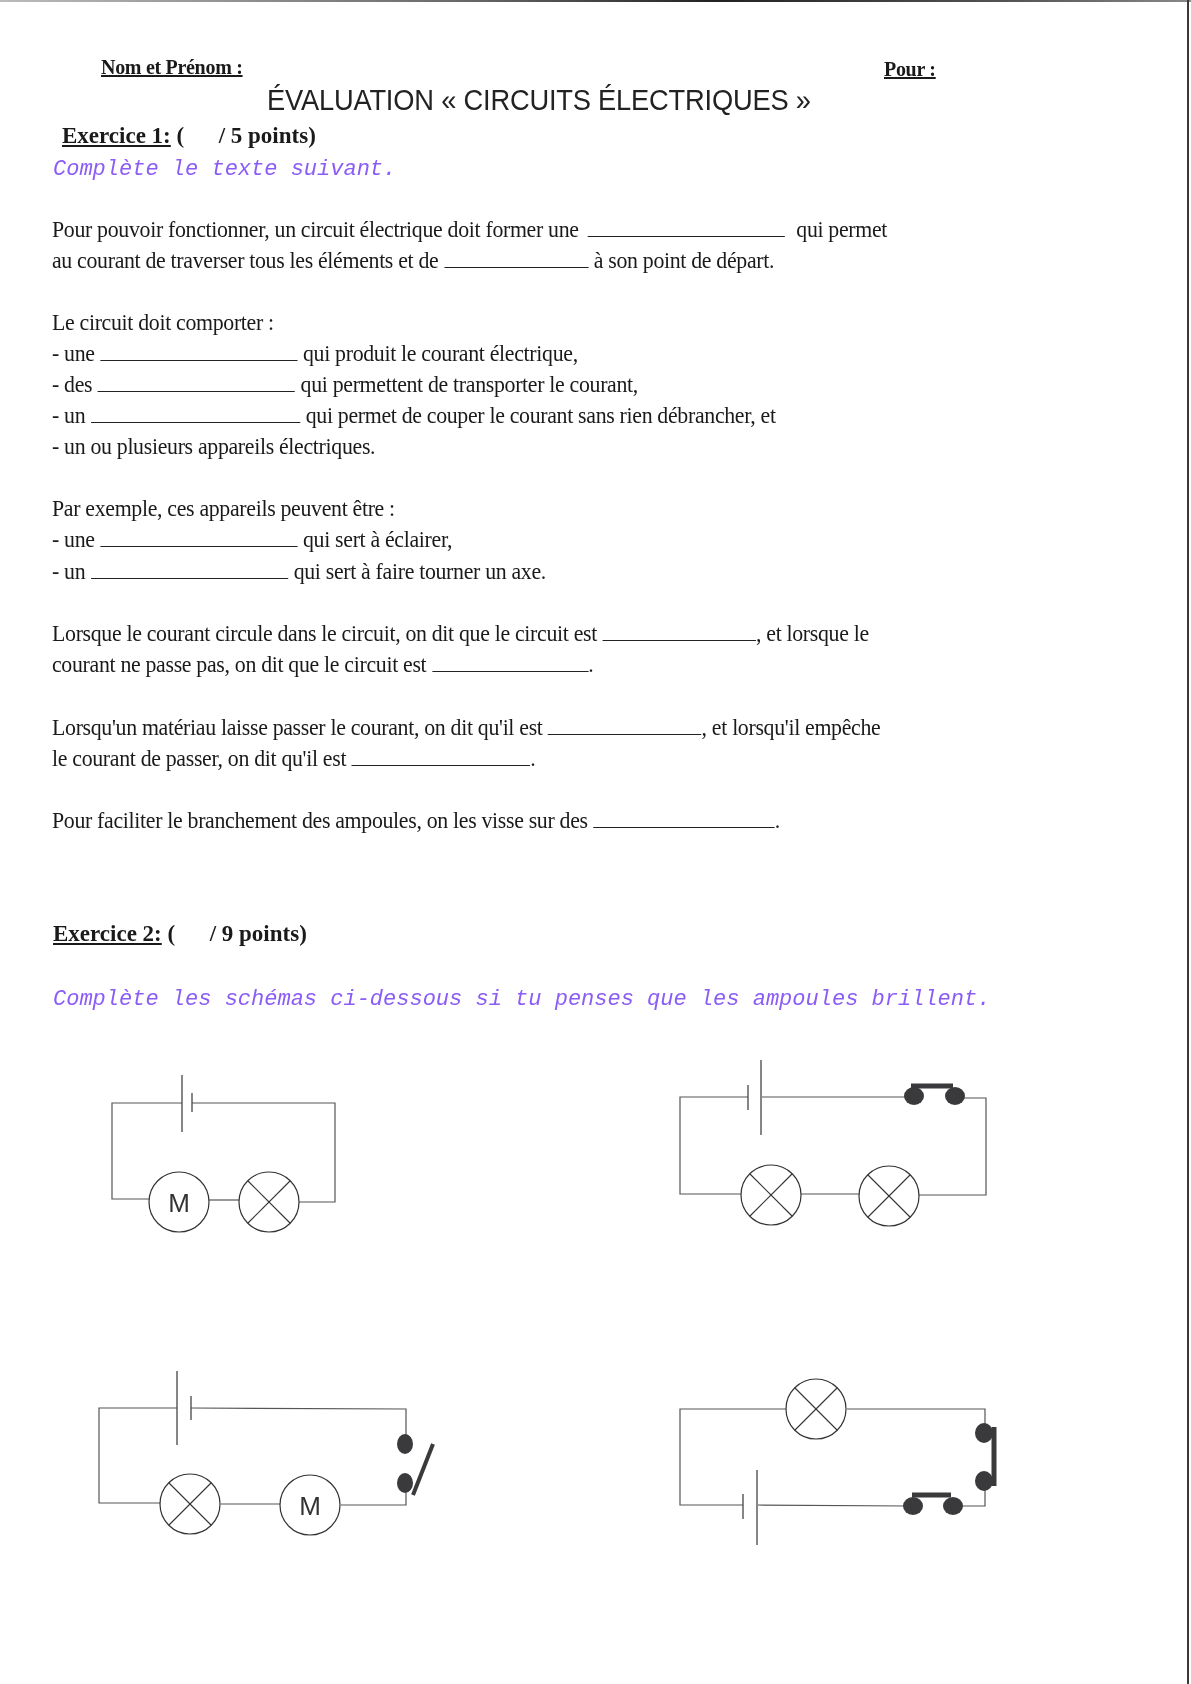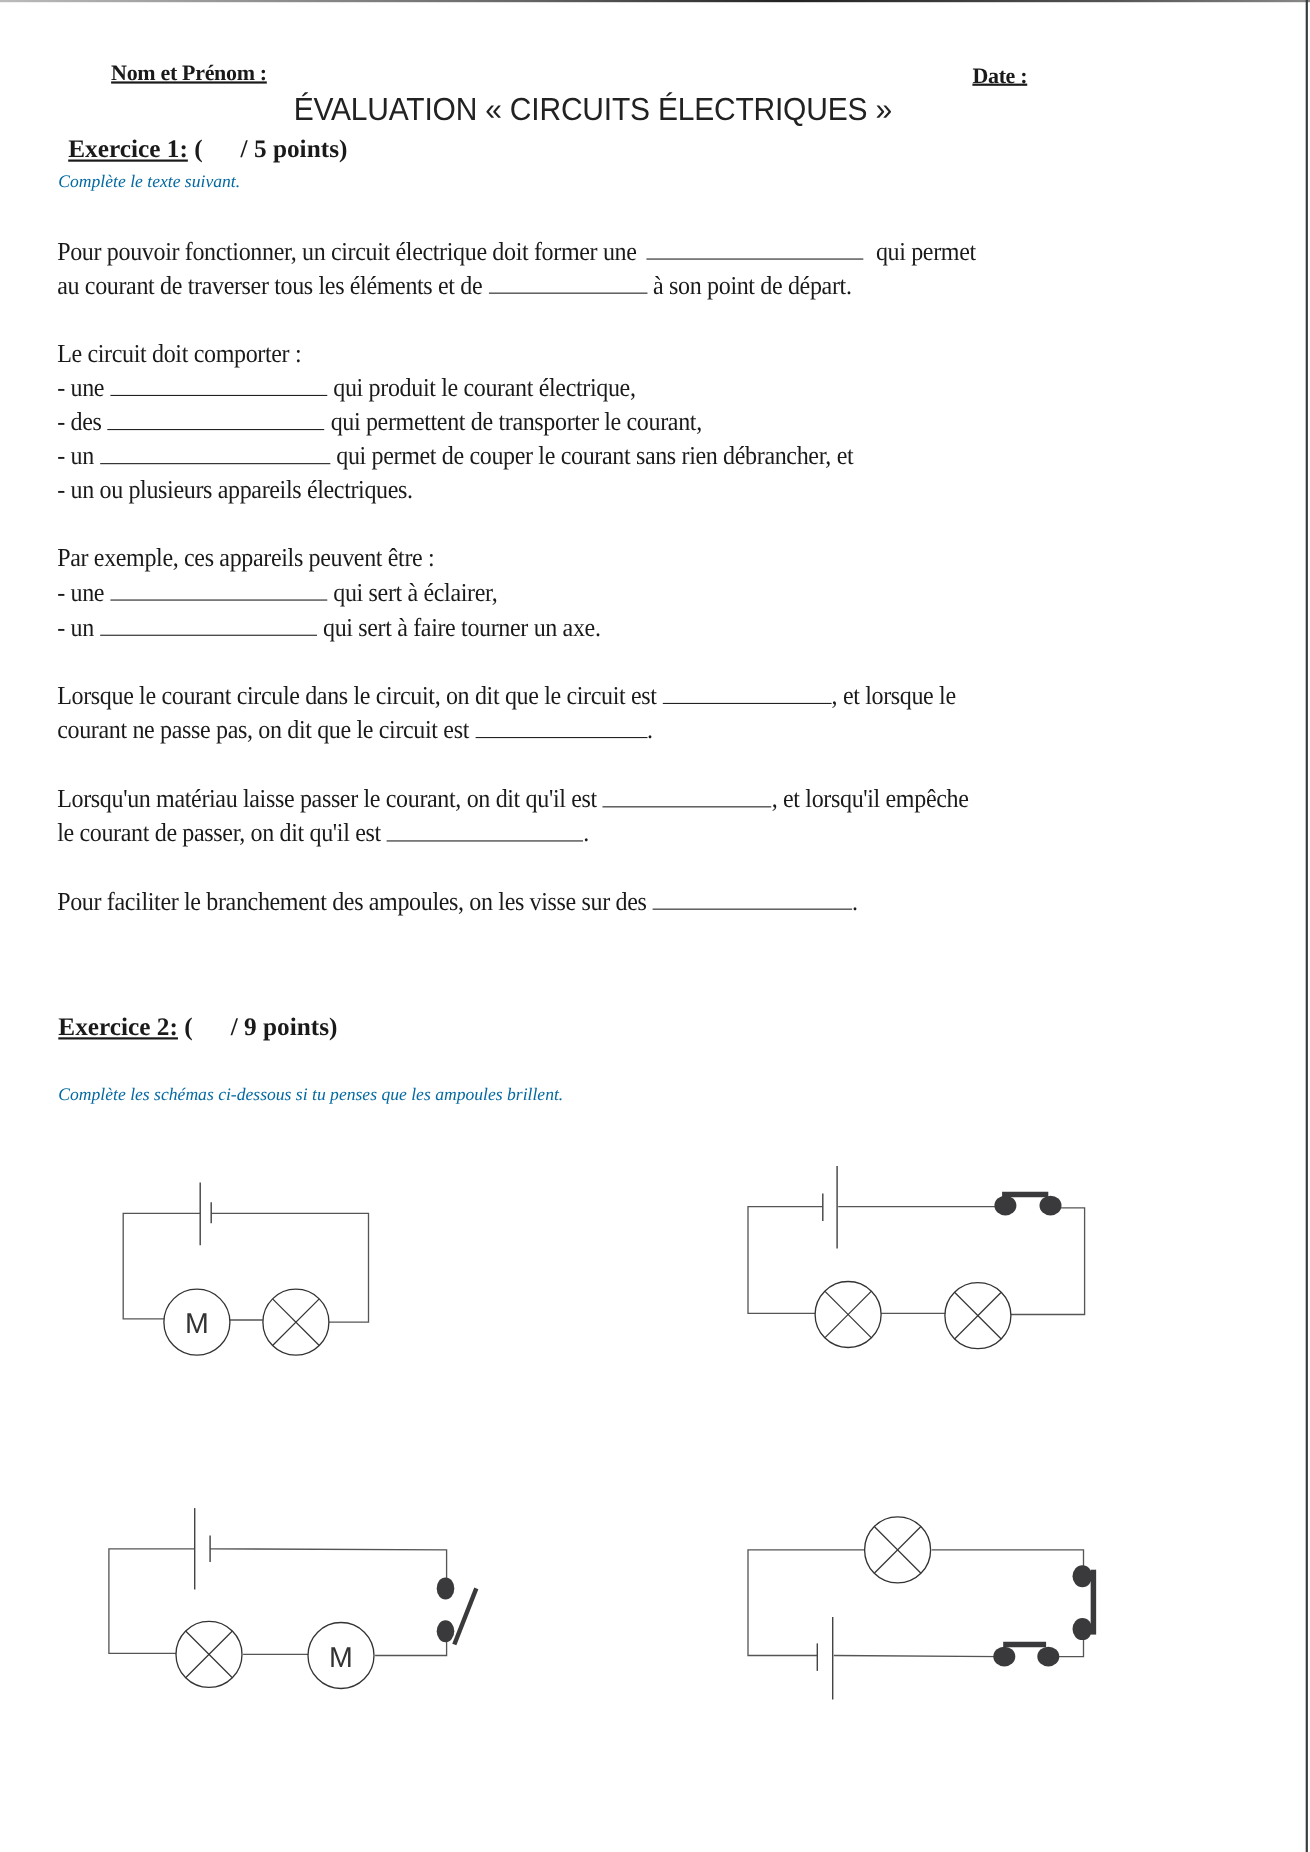--- a/index.html
+++ b/index.html
@@ -20,21 +20,21 @@
     font-family: "Liberation Serif", serif; font-weight: bold; font-size: 20px;
     text-decoration: underline; letter-spacing: -0.3px; margin-left: 48px;
   }
   .title {
     font-family: "Liberation Sans", sans-serif; font-size: 29px; color: #222;
     letter-spacing: -0.2px; transform: scaleX(0.94); transform-origin: left top;
   }
   .ex-title { font-weight: bold; font-size: 23px; }
   .ex-title .u { text-decoration: underline; }
   .ex-title .pts { margin-left: 0; }
-  .instr { font-style: italic; font-size: 16px; color: #0369a1; }
+  .instr { font-style: italic; font-size: 22px; color: #8b5cf6; font-family: Liberation Mono, monospace; }
   .line {
     font-size: 23.5px; letter-spacing: -0.35px; line-height: 31px;
     transform: scaleX(0.93); transform-origin: left top;
   }
   .blank {
     display: inline-block; border-bottom: 1.3px solid #222; height: 1px;
     vertical-align: baseline; margin: 0 6px;
   }
   svg.circuit { position: absolute; overflow: visible; }
   svg.circuit .wire { stroke: #555; stroke-width: 1.2; fill: none; }
@@ -45,21 +45,21 @@
   svg.circuit .swbar { stroke: #3a3a3c; stroke-width: 5; stroke-linecap: butt; }
   svg.circuit text { font-family: "Liberation Sans", sans-serif; font-size: 26px; fill: #333; }
 </style>
 </head>
 <body>
 
 <div class="scan-top"></div>
 <div class="scan-right"></div>
 
 <div class="abs hdr-label" style="left:53px; top:56px;">Nom et Prénom :</div>
-<div class="abs hdr-label" style="left:836px; top:58px;">Date :</div>
+<div class="abs hdr-label" style="left:836px; top:58px;">Pour :</div>
 <div class="abs title" style="left:267px; top:84px;">ÉVALUATION « CIRCUITS ÉLECTRIQUES »</div>
 
 <div class="abs ex-title" style="left:62px; top:123px;">
   <span class="u">Exercice 1:</span>
   <span class="pts" style="white-space:pre;">(      / 5 points)</span>
 </div>
 <div class="abs instr" style="left:53px; top:157px;">Complète le texte suivant.</div>
 
 <div class="abs line" style="left:52px; top:214px;">
   <span>Pour pouvoir fonctionner, un circuit électrique doit former une</span><span class="blank" style="width:212px; margin-left:10px; margin-right:12px;"></span><span>qui permet</span>

